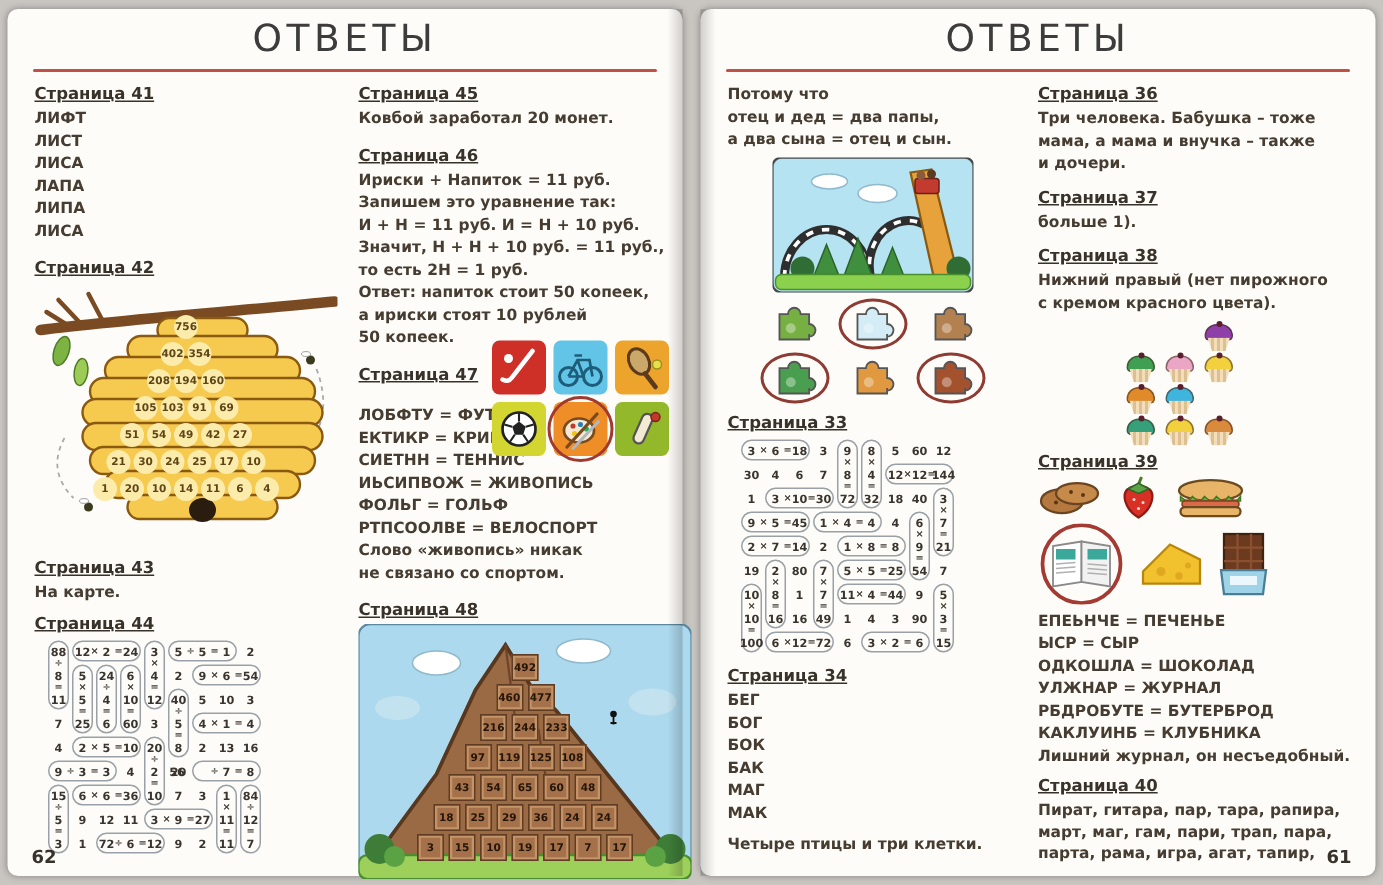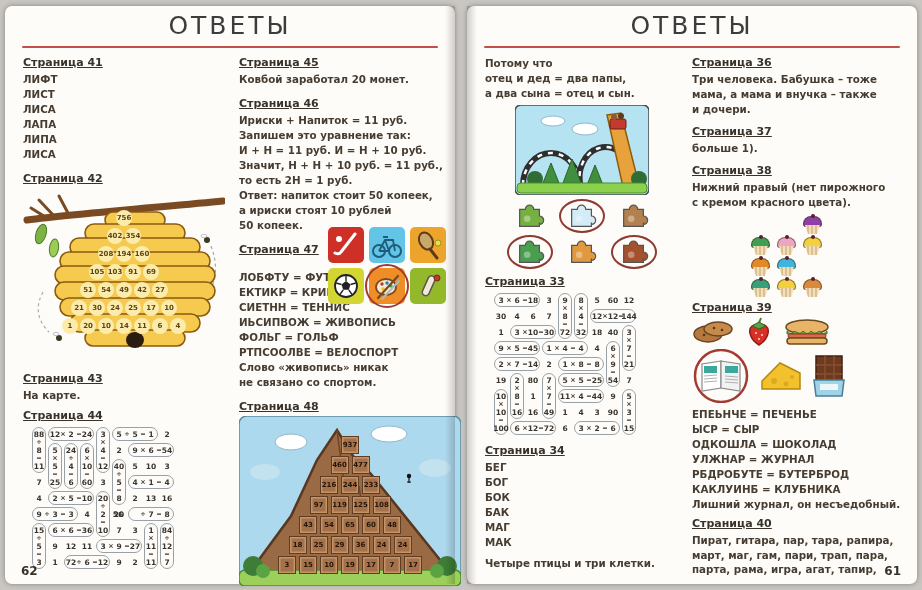--- a/index.html
+++ b/index.html
@@ -399,21 +399,21 @@
               <circle cx="170" cy="60" r="2.2" fill="#111"></circle>
                   <path d="M170,62 l0,5 M168,66 l4,0" stroke="#111" stroke-width="1.2"></path>
               <rect x="0" y="154" width="222" height="16" rx="6" fill="#9cd05a" stroke="#4a8f2f" stroke-width="1.5"></rect>
               <circle cx="14" cy="150" r="10" fill="#3e7d38"></circle>
                   <circle cx="24" cy="155" r="7" fill="#5ba245"></circle>
               <circle cx="208" cy="150" r="10" fill="#3e7d38"></circle>
                   <circle cx="198" cy="155" r="7" fill="#5ba245"></circle>
             </svg>
             <div class="pyr" style="top:20px;">
                   <div class="prow" style="gap: 3px;">
-                    <span class="mcell">937</span>
+                    <span class="mcell">492</span>
                   </div>
                   <div class="prow" style="gap: 3px;">
                     <span class="mcell">460</span>
                     <span class="mcell">477</span>
                   </div>
                   <div class="prow" style="gap: 3px;">
                     <span class="mcell">216</span>
                     <span class="mcell">244</span>
                     <span class="mcell">233</span>
                   </div>

